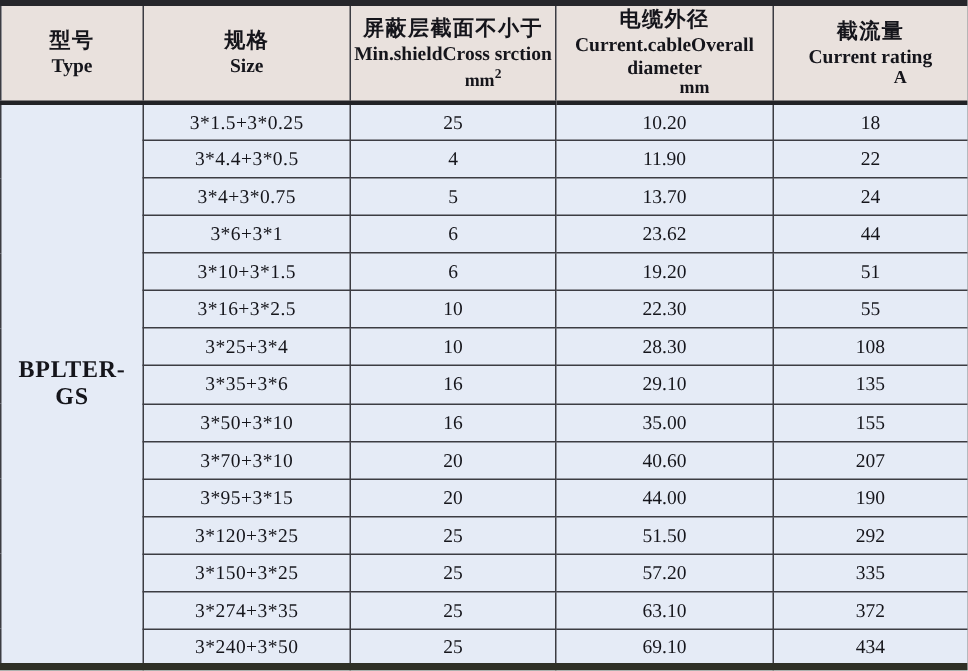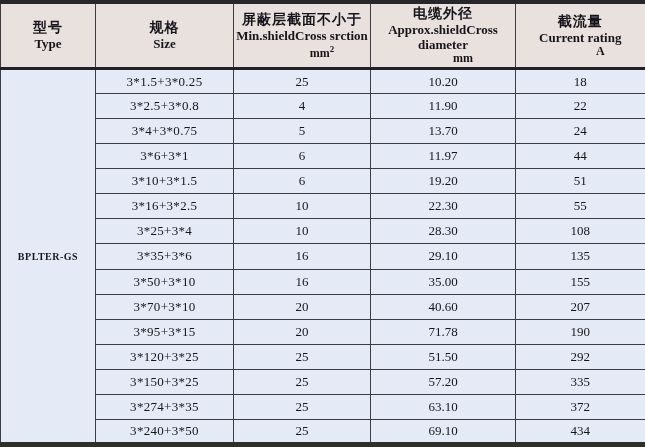--- a/index.html
+++ b/index.html
@@ -48,21 +48,21 @@
     background: #e5ebf6;
     border: 1px solid #3c3c42;
     height: 25px;
     text-align: center;
     vertical-align: middle;
     font-size: 13px;
     padding: 1px 2px;
   }
   td.type-cell {
     font-weight: bold;
-    font-size: 10px;
+    font-size: 16px;
     letter-spacing: 0.5px;
   }
   td.size-cell { letter-spacing: 0.3px; font-family: Liberation Serif, serif; }
 </style>
 </head>
 <body>
 
 <div class="sheet">
 <table class="spec">
   <colgroup>
@@ -82,55 +82,55 @@
         <div class="h-zh">规格</div>
         <div class="h-en">Size</div>
       </th>
       <th>
         <div class="h-zh">屏蔽层截面不小于</div>
         <div class="h-en">Min.shieldCross srction</div>
         <div class="h-unit"><span>mm</span><sup>2</sup></div>
       </th>
       <th>
         <div class="h-zh">电缆外径</div>
-        <div class="h-en">Approx.shieldCross</div>
+        <div class="h-en">Current.cableOverall</div>
         <div class="h-en">diameter</div>
         <div class="h-unit">mm</div>
       </th>
       <th>
         <div class="h-zh">截流量</div>
         <div class="h-en">Current rating</div>
         <div class="h-unit">A</div>
       </th>
     </tr>
   </thead>
   <tbody>
     <tr>
       <td class="type-cell" rowspan="15">BPLTER-GS</td>
       <td class="size-cell">3*1.5+3*0.25</td>
       <td>25</td>
       <td>10.20</td>
       <td>18</td>
     </tr>
     <tr>
-      <td class="size-cell">3*2.5+3*0.8</td>
+      <td class="size-cell">3*4.4+3*0.5</td>
       <td>4</td>
       <td>11.90</td>
       <td>22</td>
     </tr>
     <tr>
       <td class="size-cell">3*4+3*0.75</td>
       <td>5</td>
       <td>13.70</td>
       <td>24</td>
     </tr>
     <tr>
       <td class="size-cell">3*6+3*1</td>
       <td>6</td>
-      <td>11.97</td>
+      <td>23.62</td>
       <td>44</td>
     </tr>
     <tr>
       <td class="size-cell">3*10+3*1.5</td>
       <td>6</td>
       <td>19.20</td>
       <td>51</td>
     </tr>
     <tr>
       <td class="size-cell">3*16+3*2.5</td>
@@ -158,21 +158,21 @@
     </tr>
     <tr>
       <td class="size-cell">3*70+3*10</td>
       <td>20</td>
       <td>40.60</td>
       <td>207</td>
     </tr>
     <tr>
       <td class="size-cell">3*95+3*15</td>
       <td>20</td>
-      <td>71.78</td>
+      <td>44.00</td>
       <td>190</td>
     </tr>
     <tr>
       <td class="size-cell">3*120+3*25</td>
       <td>25</td>
       <td>51.50</td>
       <td>292</td>
     </tr>
     <tr>
       <td class="size-cell">3*150+3*25</td>

